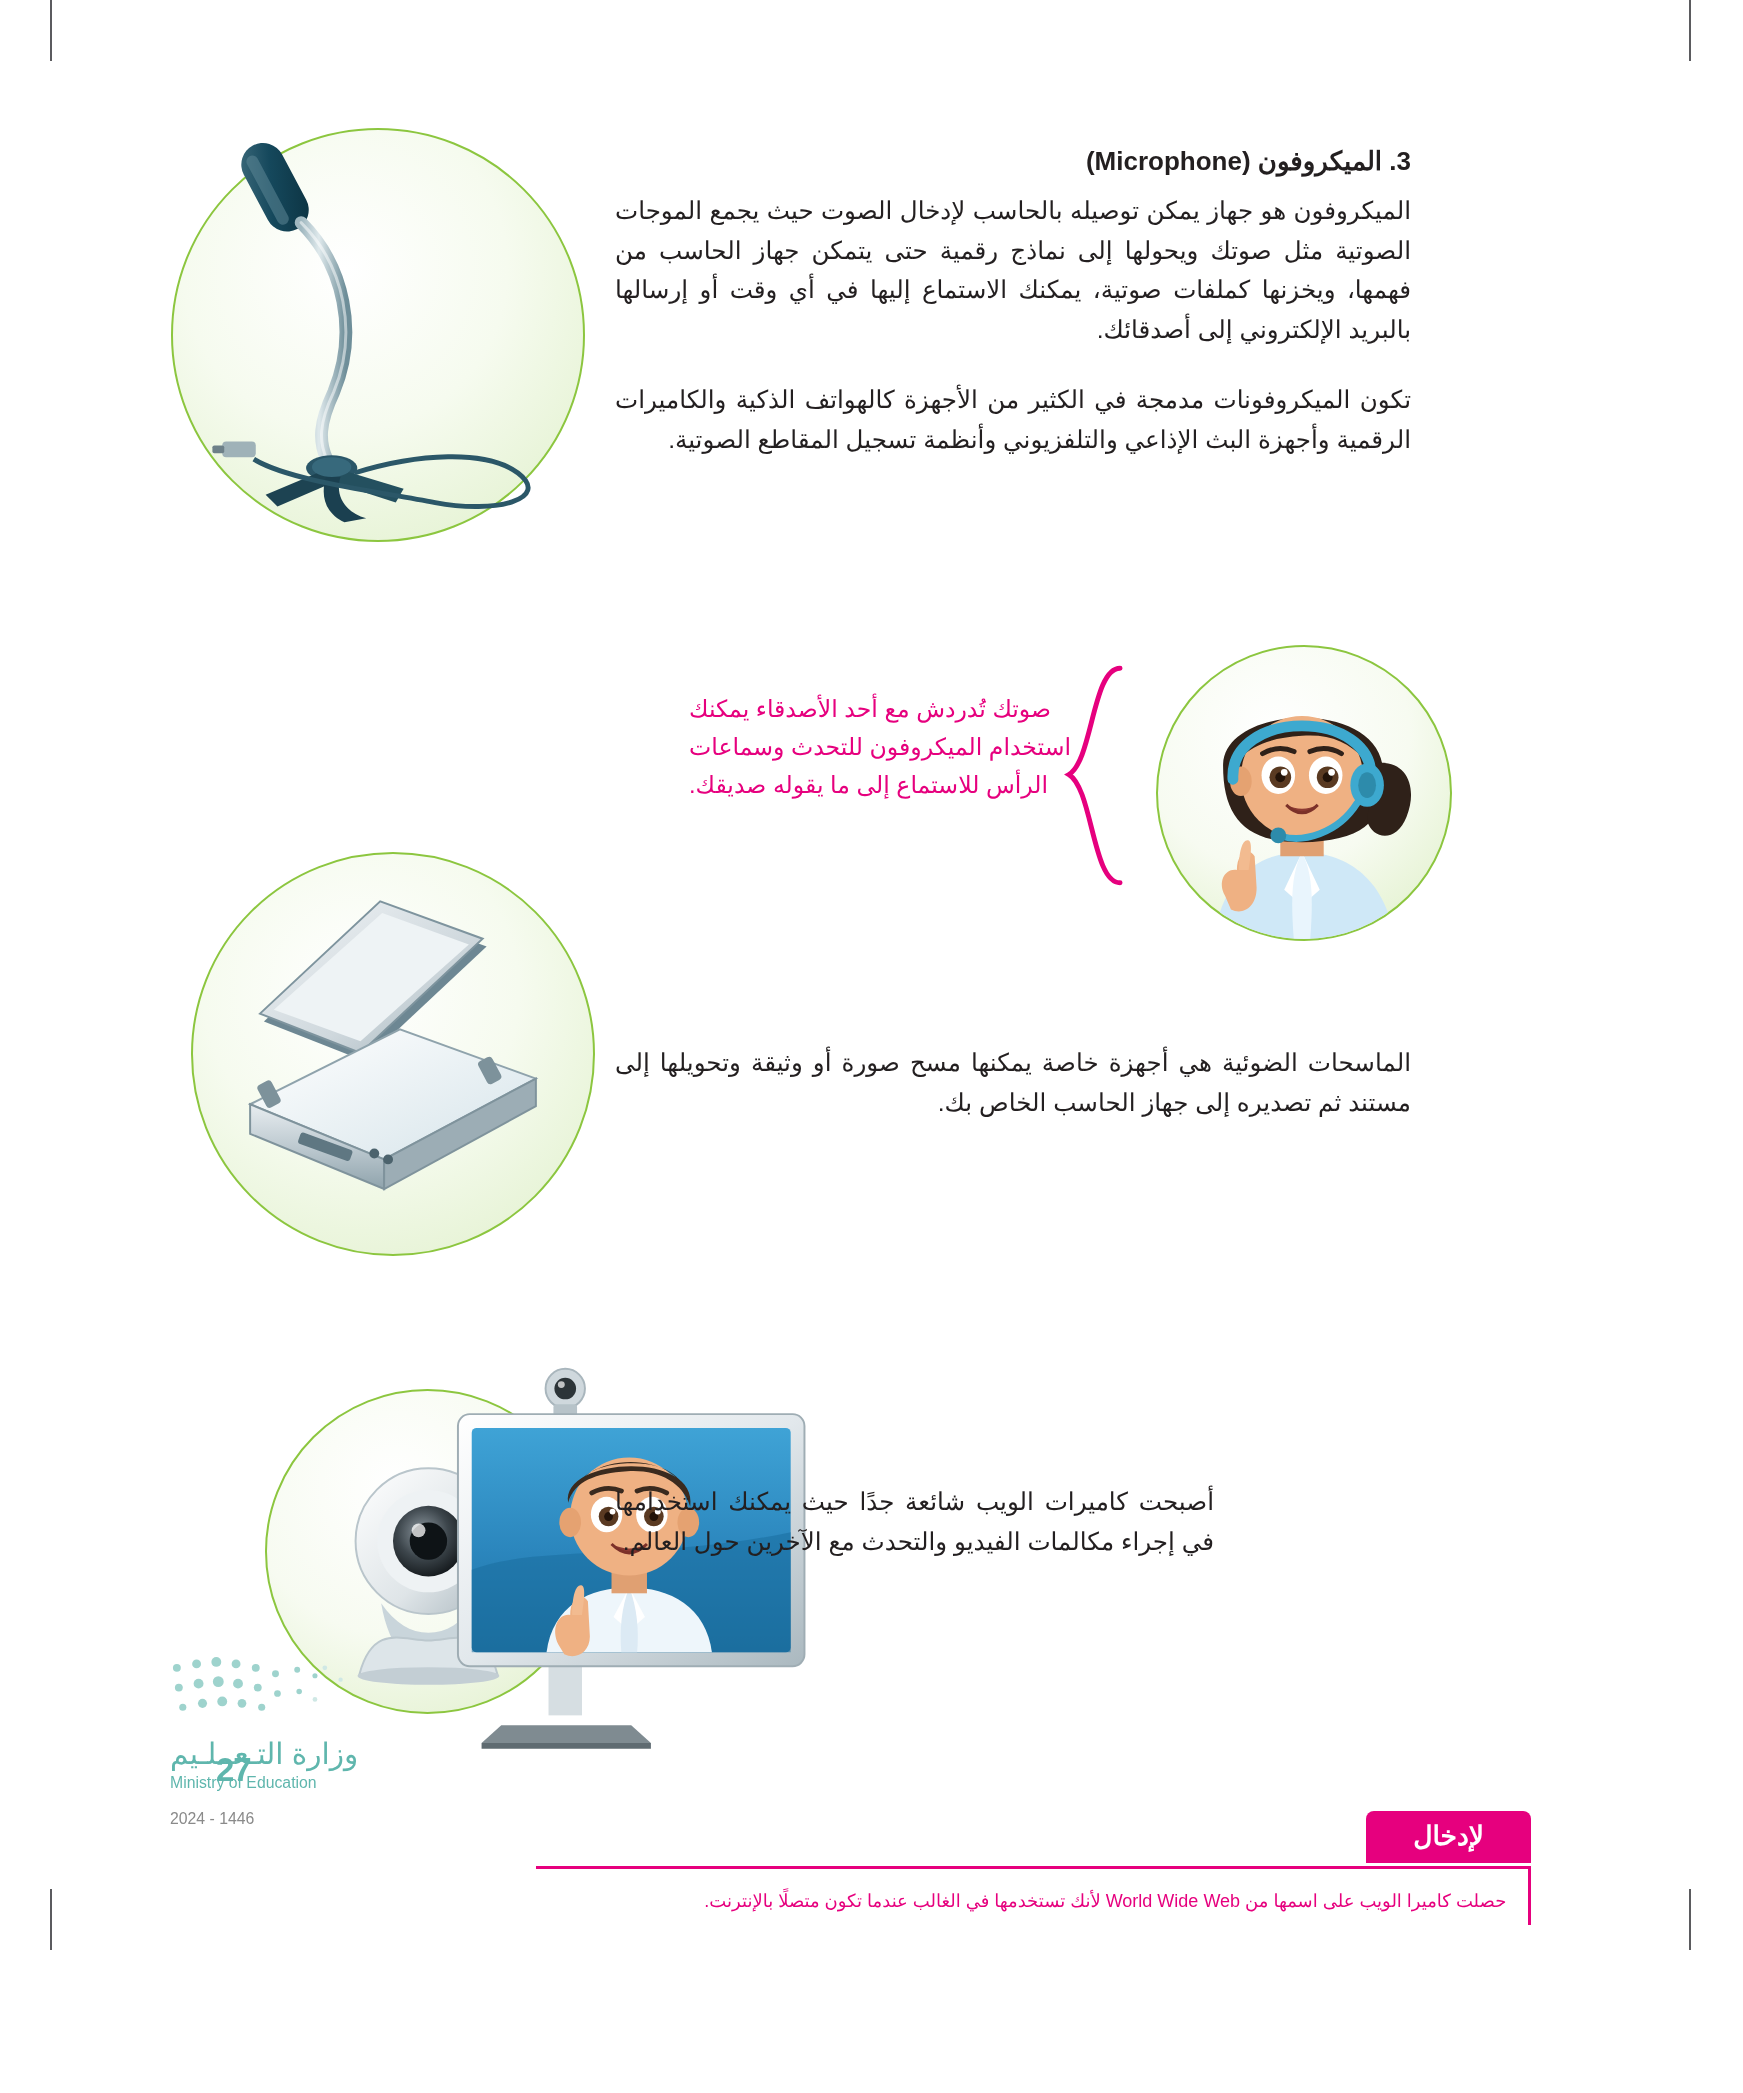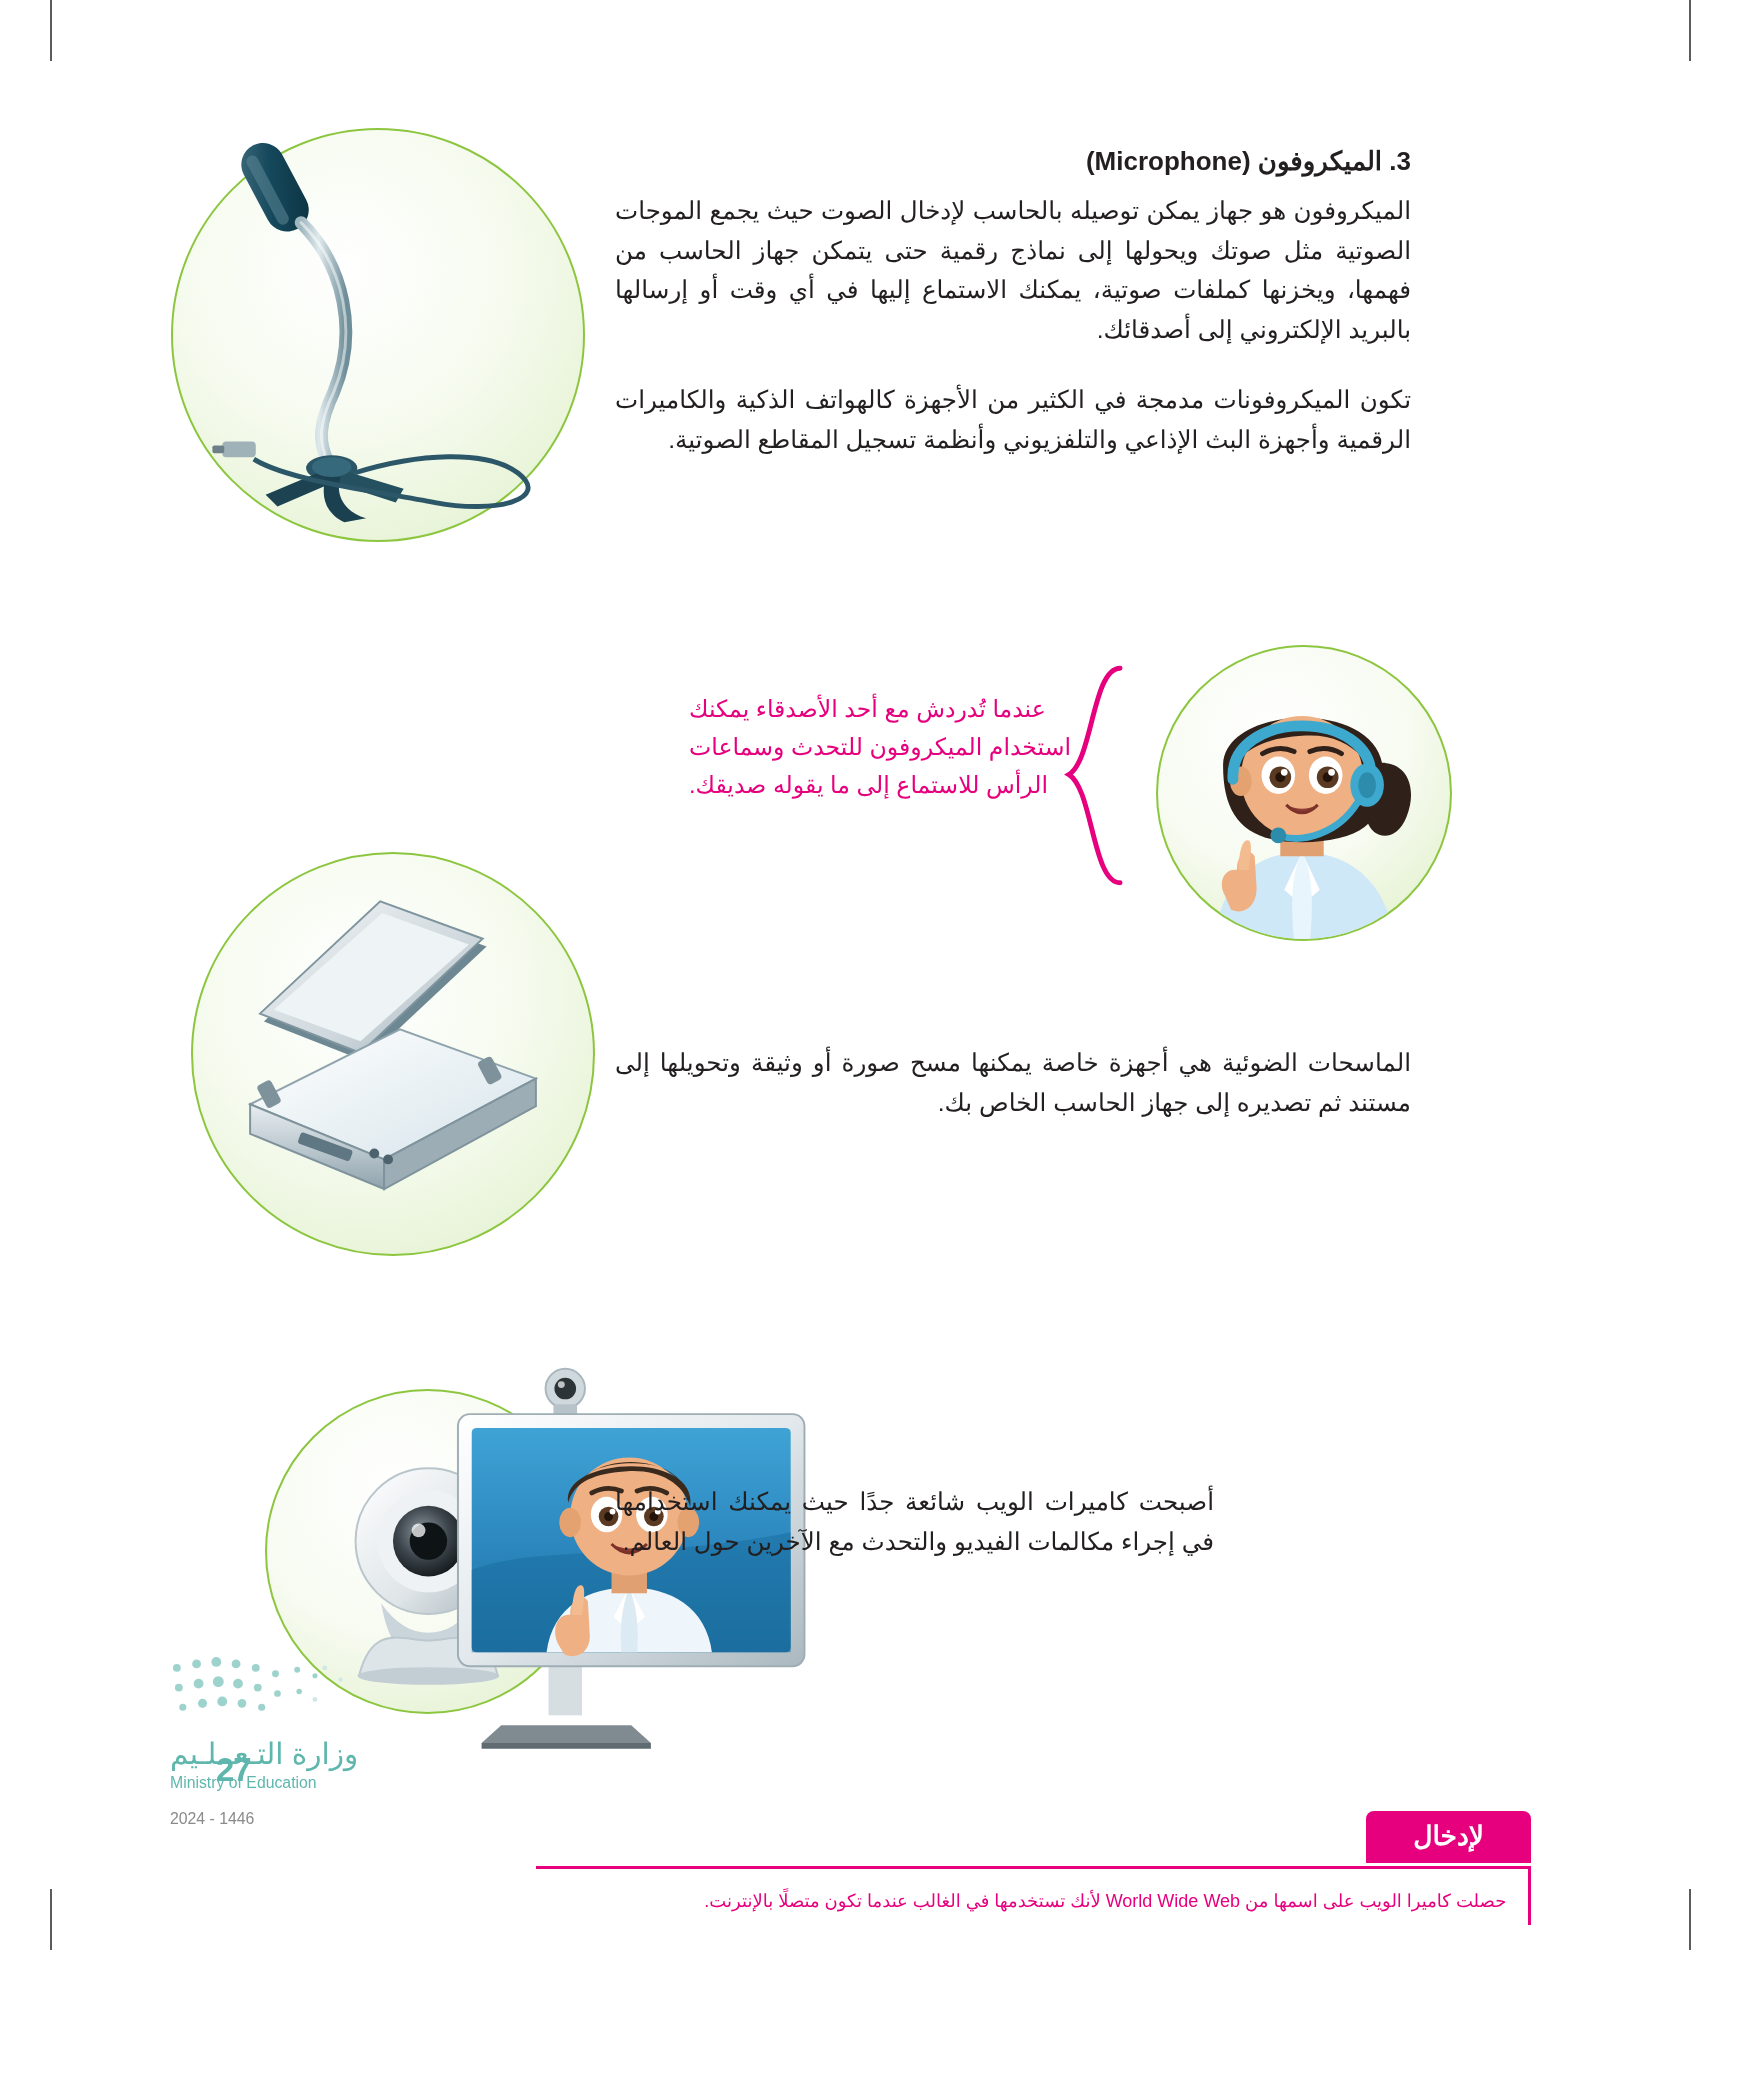--- a/index.html
+++ b/index.html
@@ -323,21 +323,21 @@
         <path d="M72 252 C 64 238, 72 224, 84 226 C 84 208, 96 202, 102 212 L 104 244 C 104 264, 90 272, 78 266 Z" fill="#efb183"></path>
         <path d="M86 226 C 86 206, 90 194, 96 196 C 100 198, 98 212, 96 226 Z" fill="#f2bb90"></path>
       </svg>
     </div>
   </div>
 
   <svg class="callout-brace" viewBox="0 0 62 230">
     <path d="M58 6 C 30 6, 30 100, 6 114 C 30 128, 30 224, 58 224" fill="none" stroke="#e6007e" stroke-width="5" stroke-linecap="round"></path>
   </svg>
 
-  <div class="callout">عندما تُدردش مع أحد الأصدقاء يمكنك استخدام الميكروفون للتحدث وسماعات الرأس للاستماع إلى ما يقوله صديقك.</div>
+  <div class="callout">صوتك تُدردش مع أحد الأصدقاء يمكنك استخدام الميكروفون للتحدث وسماعات الرأس للاستماع إلى ما يقوله صديقك.</div>
 
   <div class="scanner-figure">
     <div class="circle-bg"></div>
     <svg viewBox="0 0 410 410" style="position:absolute;inset:0;">
       <defs>
         <linearGradient id="lid" x1="0" y1="0" x2="1" y2="1">
           <stop offset="0%" stop-color="#f2f5f7"></stop>
           <stop offset="60%" stop-color="#cfd8dd"></stop>
           <stop offset="100%" stop-color="#9fb0b8"></stop>
         </linearGradient>

